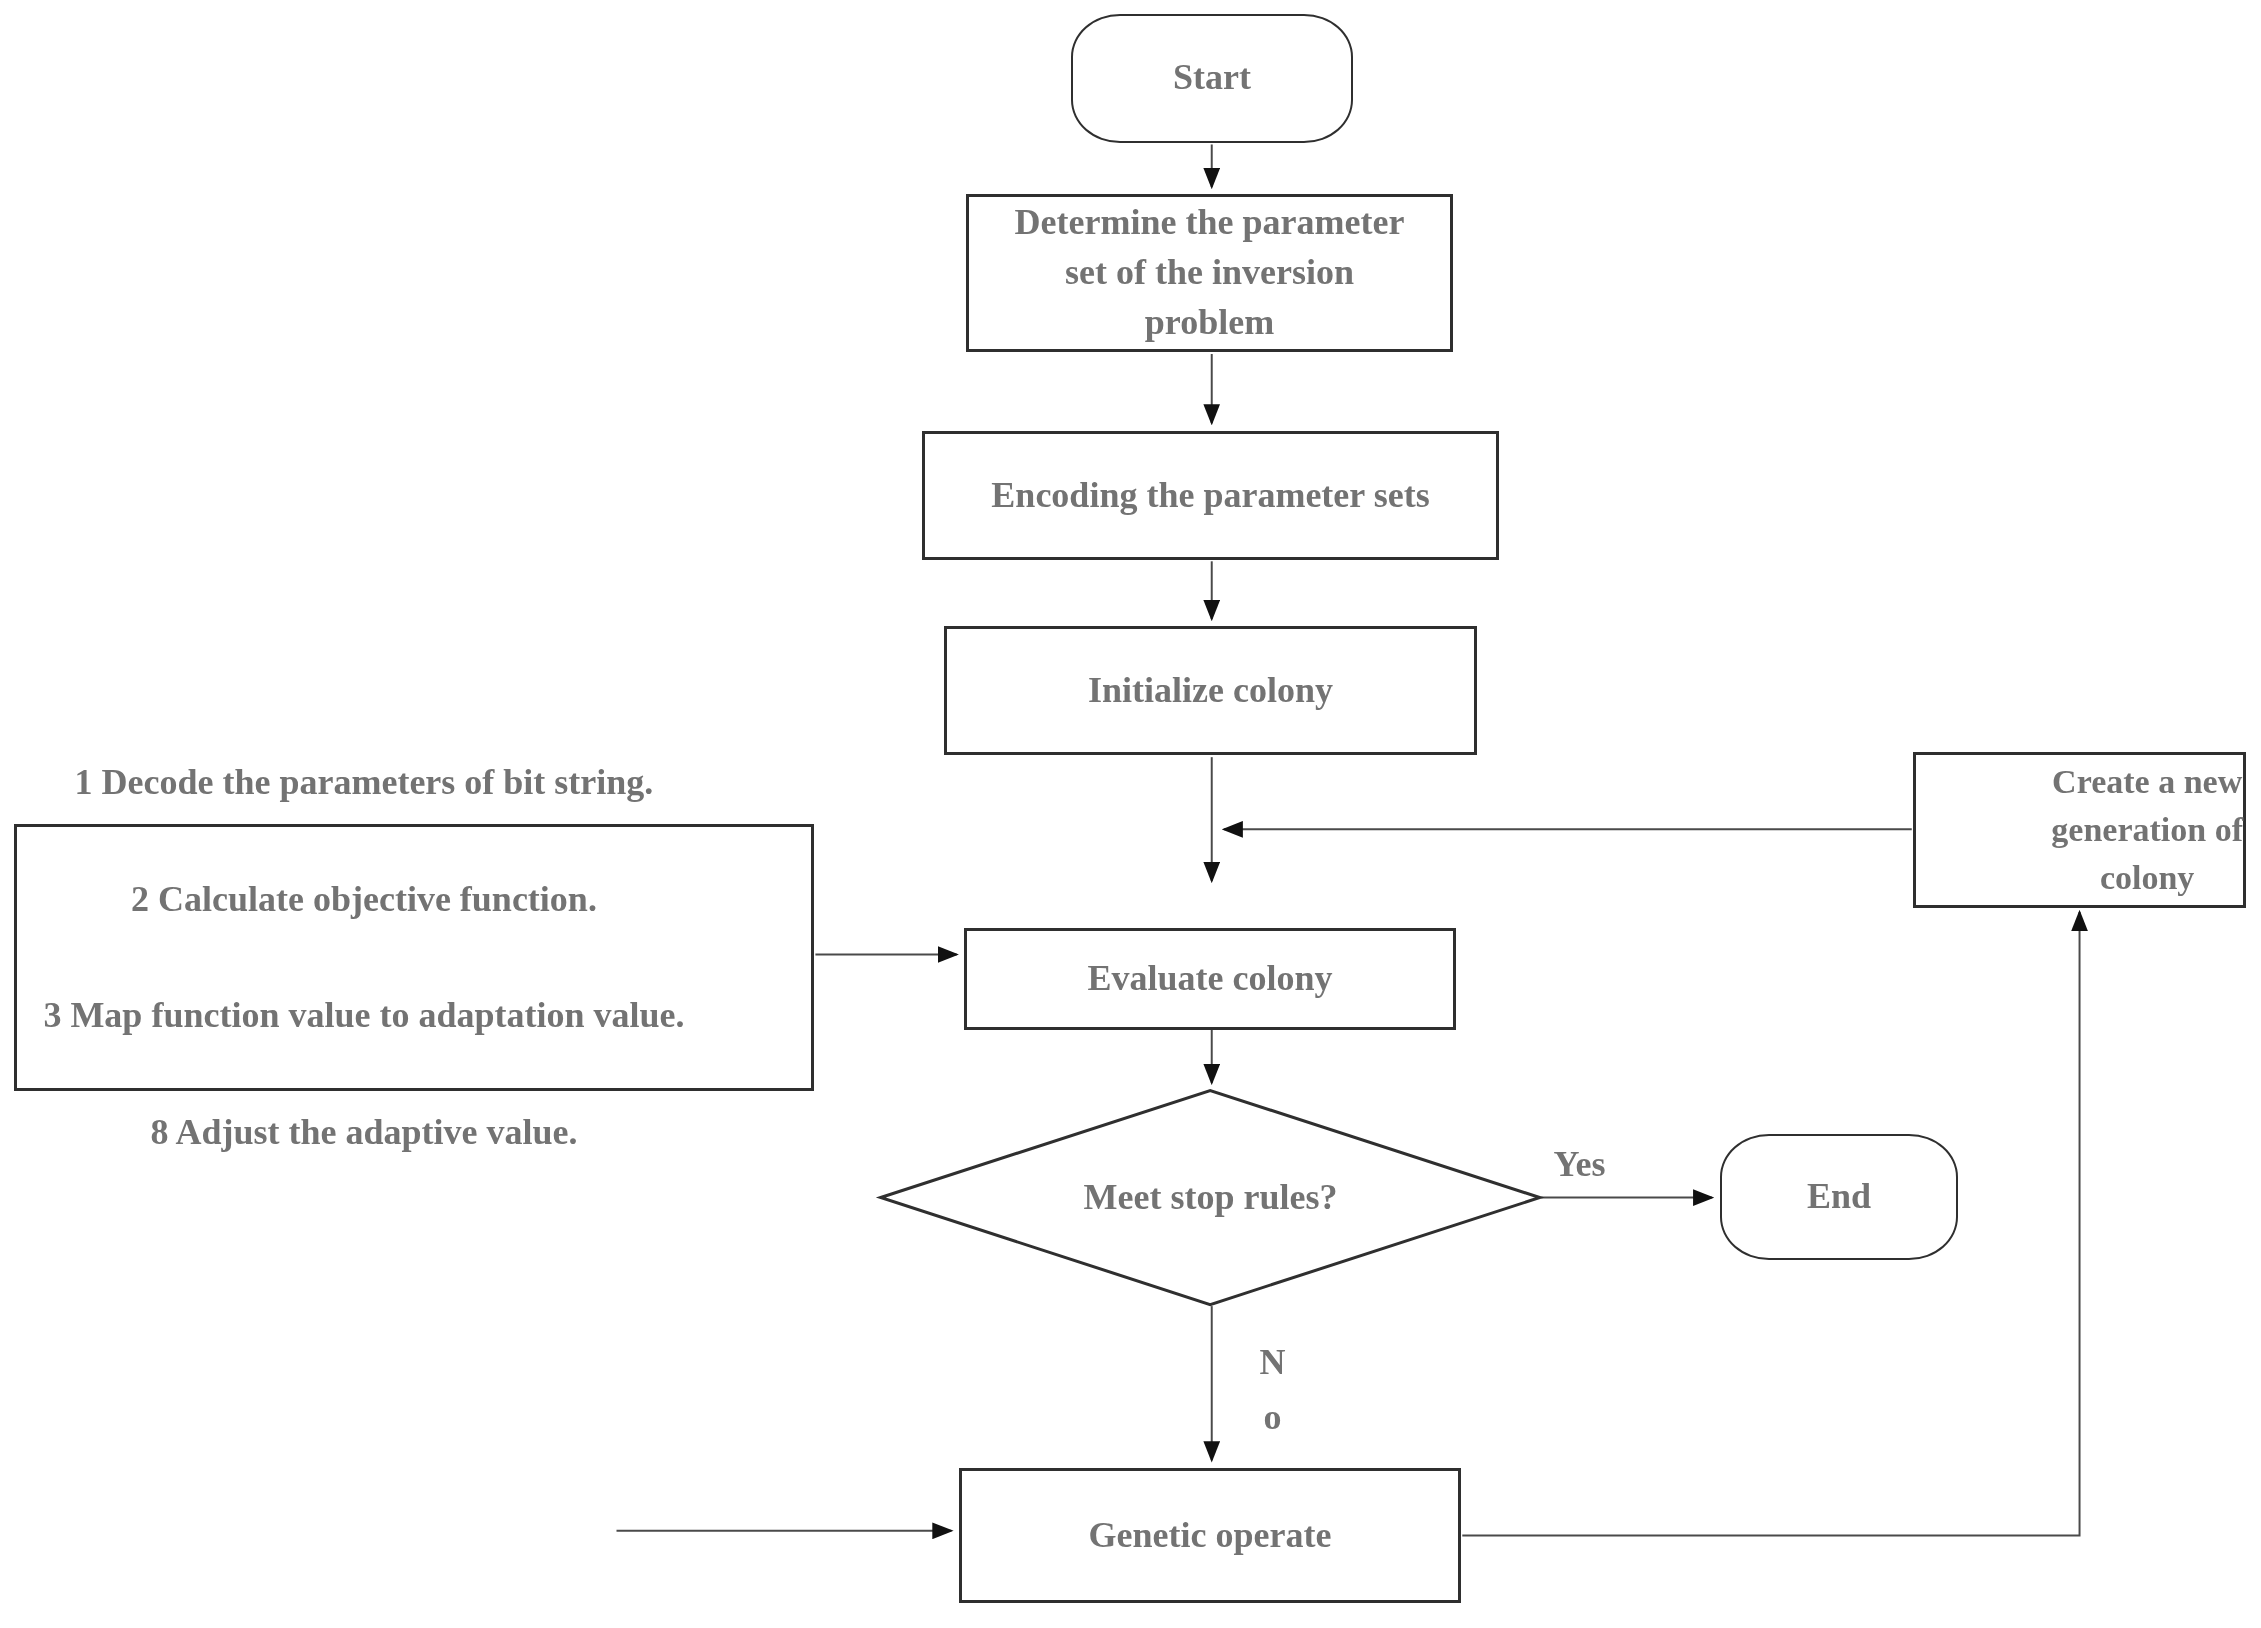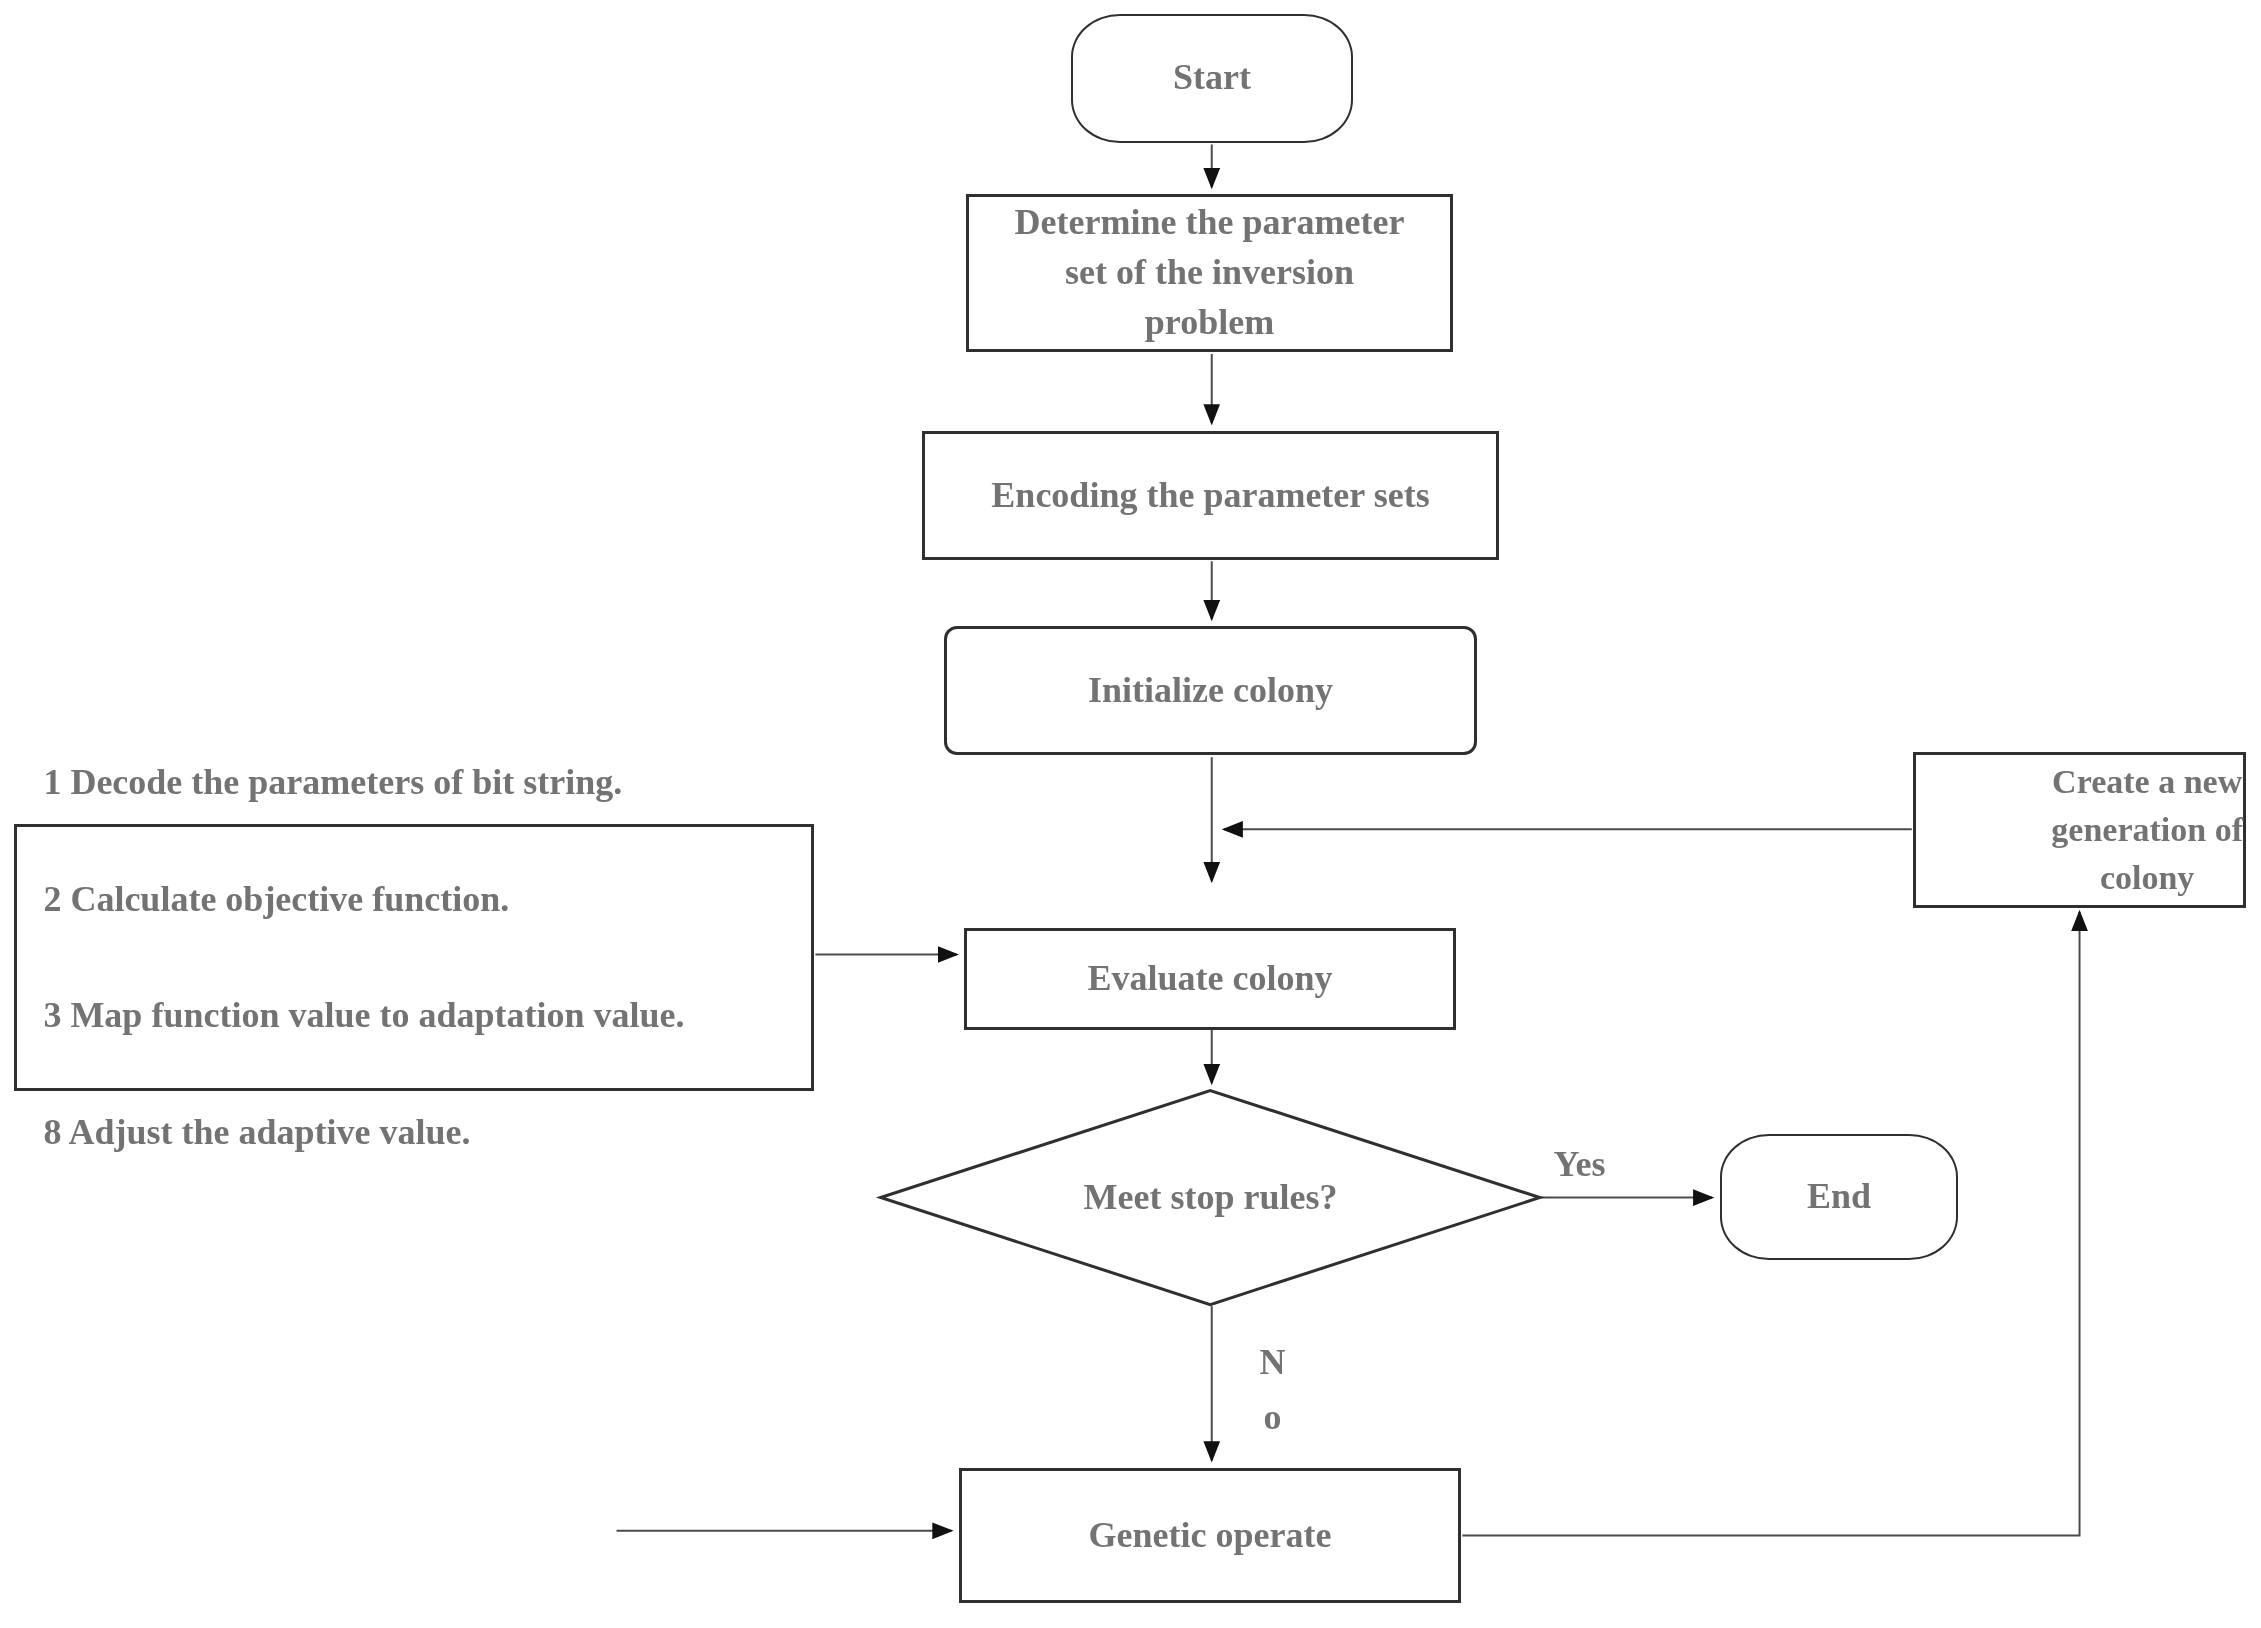--- a/index.html
+++ b/index.html
@@ -89,29 +89,29 @@
   <div class="node" style="left:966px; top:194px; width:487px; height:158px;">
     <span>Determine the parameter
 set of the inversion
 problem</span>
   </div>
 
   <div class="node" style="left:922px; top:431px; width:577px; height:129px;">
     <span>Encoding the parameter sets</span>
   </div>
 
-  <div class="node" style="left:944px; top:626px; width:533px; height:129px;border-radius:13px;">
+  <div class="node" style="left:944px; top:626px; width:533px; height:129px;">
     <span>Initialize colony</span>
   </div>
 
   <div class="node" style="left:964px; top:928px; width:492px; height:102px;">
     <span>Evaluate colony</span>
   </div>
 
-  <div class="node annotation" style="left:14.4px; top:824px; width:800px; height:267px;">
+  <div class="node annotation" style="left:14.4px; top:824px; width:800px; height:267px;text-align:center;">
     <div class="lines">
       <span>1 Decode the parameters of bit string.</span>
       <span>2 Calculate objective function.</span>
       <span>3 Map function value to adaptation value.</span>
       <span>8 Adjust the adaptive value.</span>
     </div>
   </div>
 
   <div class="diamond-label" style="left:881px; top:1090px; width:659px; height:214px;">
     <span>Meet stop rules?</span>

